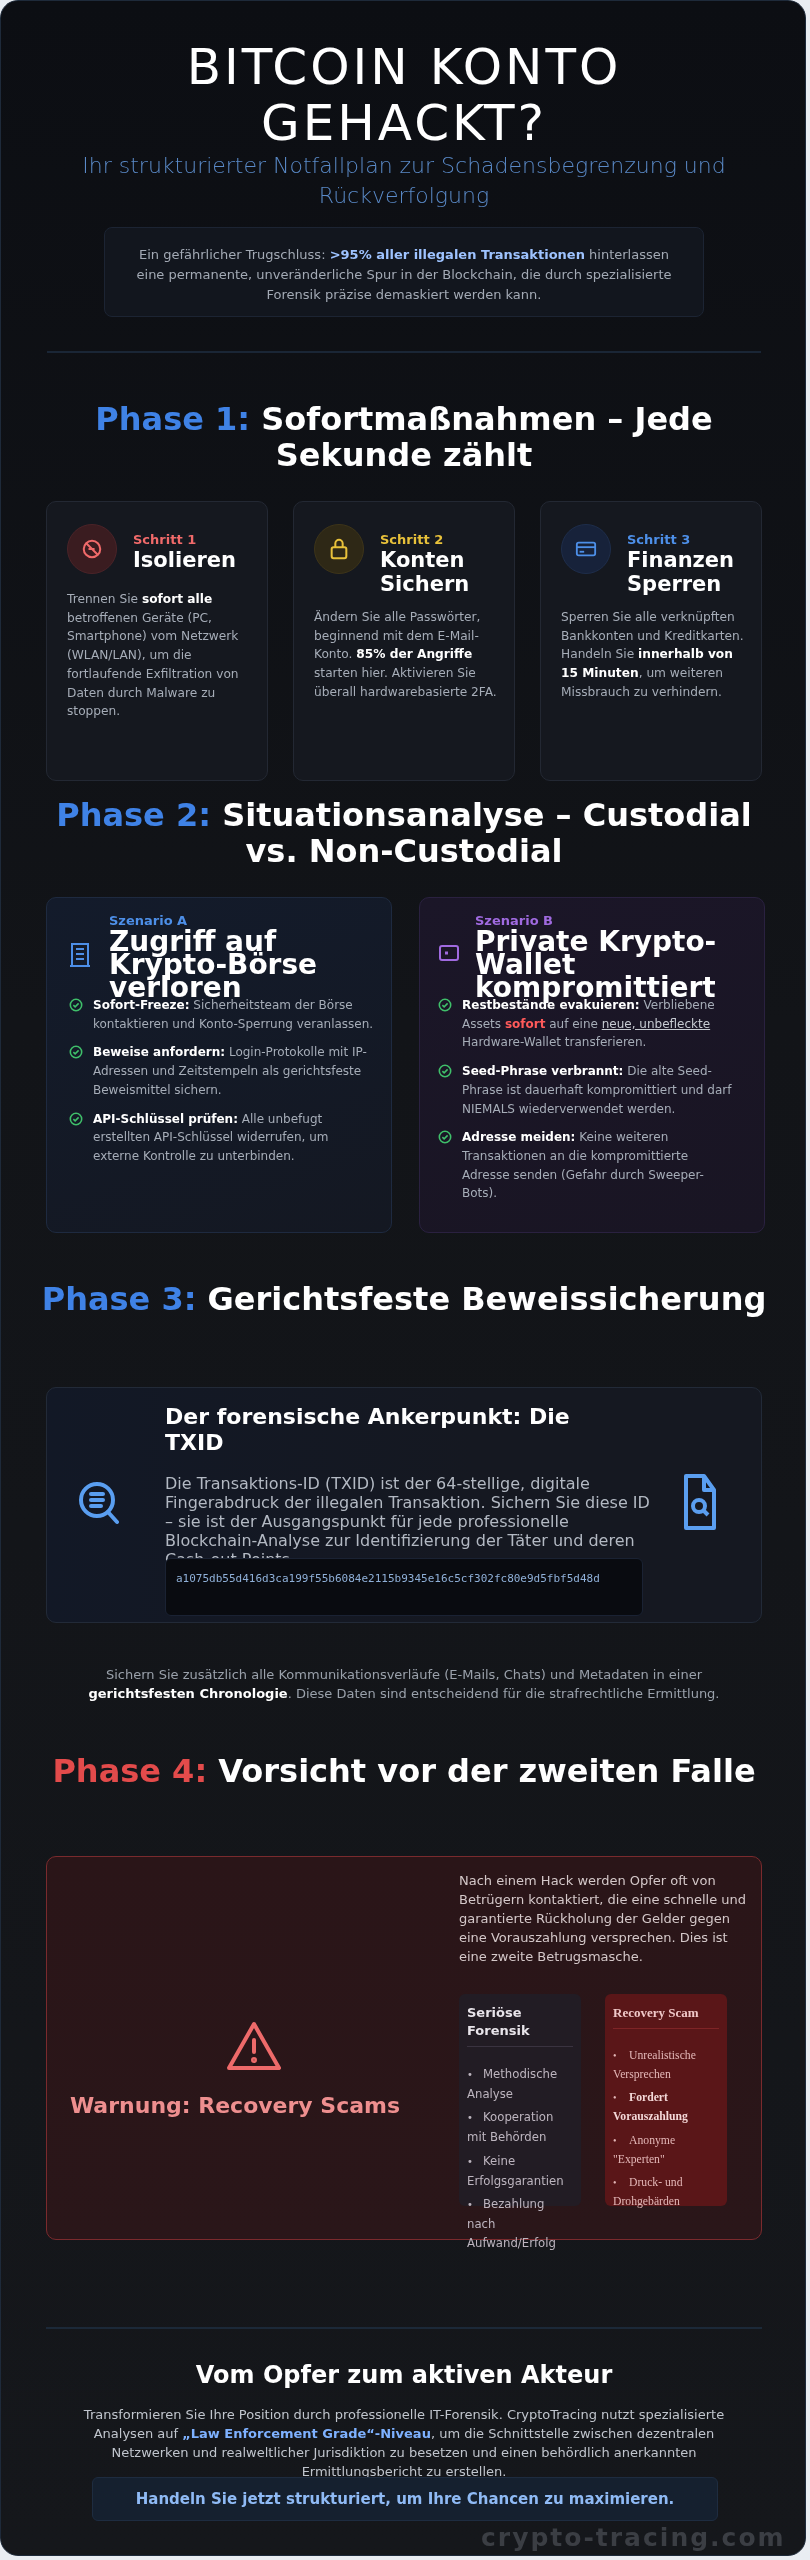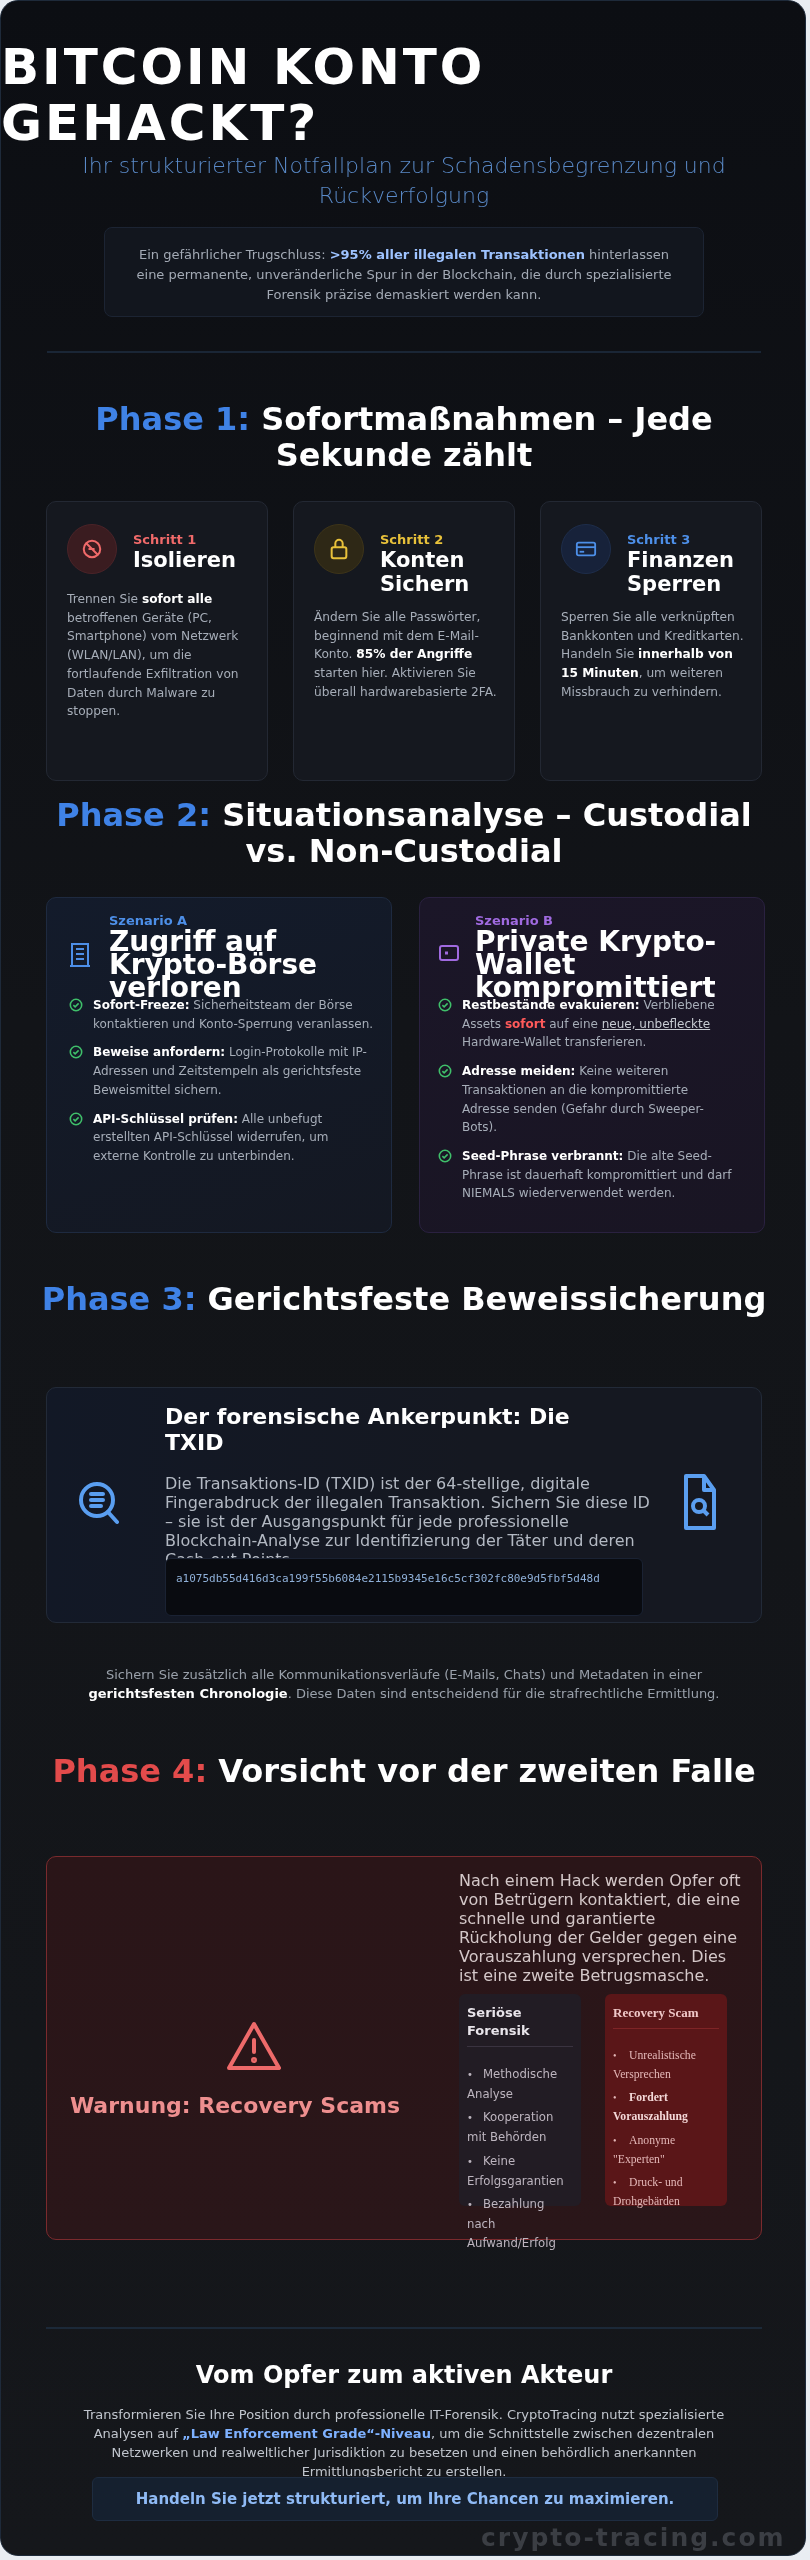--- a/index.html
+++ b/index.html
@@ -6,21 +6,21 @@
   html, body { width: 810px; height: 2560px; background: #e9edf2; overflow: hidden; }
   body { font-family: "DejaVu Sans", sans-serif; color: #e6e8ec; }
   .frame {
     position: absolute; left: 0; top: 0; width: 806px; height: 2556px;
     background: linear-gradient(180deg, #0c0e13 0%, #121418 40%, #15171b 100%);
     border-radius: 18px; border: 1px solid #1e2a3a; overflow: hidden;
   }
   .abs { position: absolute; }
 
   
-  .hero-title { left: 0; width: 806px; top: 38px; font-size: 50px; font-weight: bold; line-height: 56px; letter-spacing: 3px; color: #ffffff; font-family: "DejaVu Sans", sans-serif; }
+  .hero-title { left: 0; width: 806px; top: 38px; font-size: 50px; font-weight: normal; line-height: 56px; letter-spacing: 3px; color: #ffffff; text-align: center; font-family: "DejaVu Sans", sans-serif; }
   .hero-sub { left: 40px; width: 726px; top: 150px; font-size: 22px; line-height: 30px; color: #5a8ac8; text-align: center; font-weight: 300; }
   .hero-box { left: 103px; width: 600px; top: 226px; height: 90px; background: #12161e; border: 1px solid #1c2433; border-radius: 8px; padding: 17px 20px; font-size: 13px; line-height: 20px; color: #a3aab5; text-align: center; }
   .hero-box b { color: #9ec3ff; }
 
   .divider { left: 46px; width: 714px; height: 2px; background: #1a2636; }
 
   
   .phase-h { left: 40px; width: 726px; font-size: 32px; font-weight: bold; line-height: 36px; text-align: center; color: #ffffff; }
   .phase-h .ph { color: #3f82e6; }
   .phase-h .ph.red { color: #e34b4b; }
@@ -52,21 +52,21 @@
   .txid-title { left: 118px; top: 16px; width: 470px; font-size: 22px; font-weight: bold; line-height: 26px; color: #ffffff; }
   .txid-text { left: 118px; top: 86px; width: 490px; font-size: 16px; line-height: 19px; color: #b3b9c3; }
   .txid-code { left: 118px; top: 170px; width: 478px; height: 58px; background: #090b10; border: 1px solid #1a2233; border-radius: 6px; padding: 10px 10px; font-family: "DejaVu Sans Mono", monospace; font-size: 11px; line-height: 20px; color: #8fb0d8; word-break: break-all; }
 
   .note { left: 60px; width: 686px; top: 1664px; font-size: 13px; line-height: 19px; color: #9aa1ab; text-align: center; }
   .note b { color: #ffffff; }
 
   
   .warn { left: 45px; top: 1855px; width: 716px; height: 384px; background: linear-gradient(180deg, #2a1518 0%, #2a1619 100%); border: 1px solid #7a2a2d; border-radius: 10px; }
   .warn-title { left: 20px; width: 336px; top: 236px; font-size: 22px; font-weight: bold; color: #ee8f8f; text-align: center; }
-  .warn-text { left: 412px; top: 14px; width: 290px; font-size: 16px; line-height: 19px; color: #d4c8c9; }
+  .warn-text { left: 412px; top: 14px; width: 290px; font-size: 13px; line-height: 19px; color: #d4c8c9; }
   .cmp { top: 137px; height: 212px; width: 122px; border-radius: 6px; padding: 10px 8px; }
   .cmp.good { left: 412px; background: #221c24; }
   .cmp.bad { left: 558px; background: #5a1618; font-family: Liberation Serif, serif; }
   .cmp h4 { font-size: 13px; line-height: 18px; color: #ffffff; font-weight: bold; padding-bottom: 6px; margin-bottom: 18px; }
   .cmp.good h4 { border-bottom: 1px solid #3a3340; color: #e8e4ea; }
   .cmp.bad h4 { border-bottom: 1px solid #7f2426; color: #f0c9c9; }
   .cmp li { list-style: none; font-size: 11.7px; line-height: 18.7px; margin-bottom: 5px; }
   .cmp.good li { color: #bdb5bf; }
   .cmp.bad li { color: #e3b7b7; }
   .cmp li::before { content: "•"; display: inline-block; width: 16px; font-size: 10px; }
@@ -186,25 +186,25 @@
     <div class="lab" style="left:55px;color:#a06ae0;">Szenario B</div>
     <div class="ttl" style="left:55px;width:260px;">Private Krypto-Wallet kompromittiert</div>
     <ul style="left:18px;width:300px;">
       <li><span class="chk"><svg width="14" height="14" viewBox="0 0 16 16" fill="none" stroke="#3fbf6a" stroke-width="1.8">
               <circle cx="8" cy="8" r="6.5"></circle>
               <path d="M5 8.2l2 2 4-4"></path>
             </svg></span><b>Restbestände evakuieren:</b><span> Verbliebene Assets </span><span class="red">sofort</span><span> auf eine </span><u>neue, unbefleckte</u><span> Hardware-Wallet transferieren.</span></li>
       <li><span class="chk"><svg width="14" height="14" viewBox="0 0 16 16" fill="none" stroke="#3fbf6a" stroke-width="1.8">
               <circle cx="8" cy="8" r="6.5"></circle>
               <path d="M5 8.2l2 2 4-4"></path>
+            </svg></span><b>Seed-Phrase verbrannt:</b><span> Die alte Seed-Phrase ist dauerhaft kompromittiert und darf NIEMALS wiederverwendet werden.</span></li>
+      <li><span class="chk"><svg width="14" height="14" viewBox="0 0 16 16" fill="none" stroke="#3fbf6a" stroke-width="1.8">
+              <circle cx="8" cy="8" r="6.5"></circle>
+              <path d="M5 8.2l2 2 4-4"></path>
             </svg></span><b>Adresse meiden:</b><span> Keine weiteren Transaktionen an die kompromittierte Adresse senden (Gefahr durch Sweeper-Bots).</span></li>
-      <li><span class="chk"><svg width="14" height="14" viewBox="0 0 16 16" fill="none" stroke="#3fbf6a" stroke-width="1.8">
-              <circle cx="8" cy="8" r="6.5"></circle>
-              <path d="M5 8.2l2 2 4-4"></path>
-            </svg></span><b>Seed-Phrase verbrannt:</b><span> Die alte Seed-Phrase ist dauerhaft kompromittiert und darf NIEMALS wiederverwendet werden.</span></li>
     </ul>
   </div>
 
   <div class="abs phase-h" style="top:1280px;">
     <span class="ph">Phase 3:</span><span> Gerichtsfeste Beweissicherung</span>
   </div>
 
   <div class="abs txid-card">
     <div class="abs" style="left:30px;top:90px;">
       <svg width="42" height="56" viewBox="0 0 42 56" fill="none" stroke="#5a9ef0" stroke-width="4" stroke-linecap="round">

